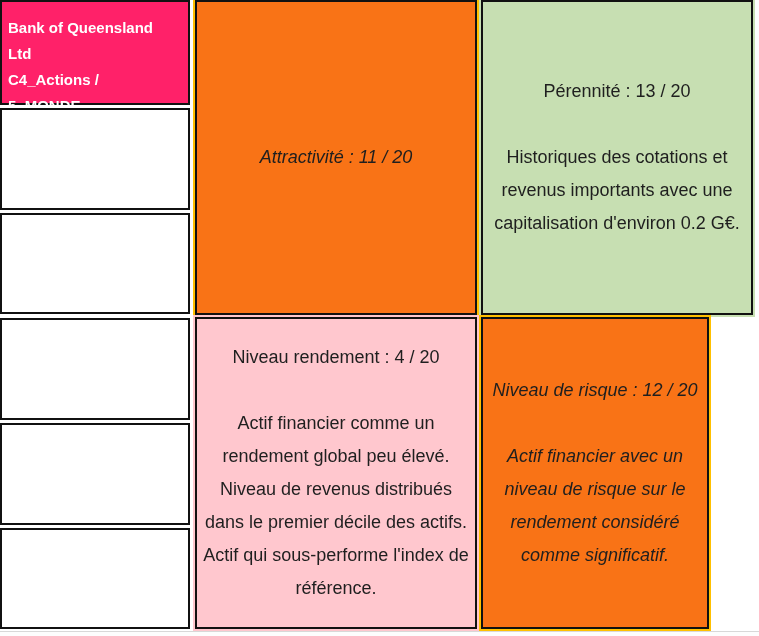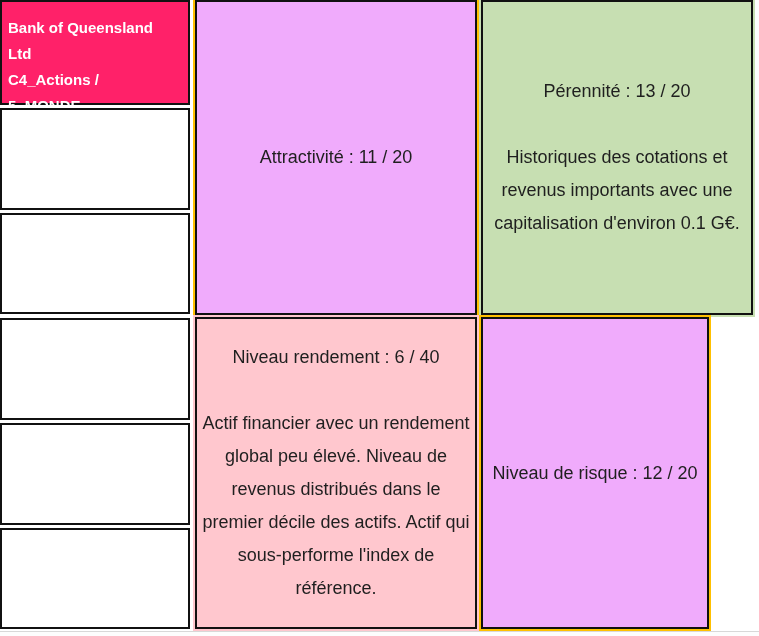--- a/index.html
+++ b/index.html
@@ -10,21 +10,21 @@
     position:relative;
     overflow:hidden;
   }
   .board{position:relative;width:759px;height:636px;background:#ffffff;}
   .cell{
     position:absolute;
     box-sizing:border-box;
     border:2px solid #111111;
   }
   
-  .c-orange{background:#f0abfc;box-shadow:0 0 0 2px #FFC000;}
+  .c-orange{background:#f97316;box-shadow:0 0 0 2px #FFC000;font-style:italic;}
   .c-green {background:#C7DFB2;box-shadow:0 0 0 2px #C7DFB2;}
   .c-pink  {background:#FFC7CE;box-shadow:0 0 0 2px #FFC7CE;}
   .c-rose  {background:#FF2169;}
   .c-white {background:#FFFFFF;}
 
   
   .header{
     left:0;top:0;width:190px;height:105px;
     color:#ffffff;font-weight:bold;font-size:15px;line-height:26px;
     padding:13px 16px 0 6px;
@@ -66,26 +66,27 @@
   <div class="cell c-white b3"></div>
   <div class="cell c-white b4"></div>
   <div class="cell c-white b5"></div>
 
   <div class="cell quad q-attr c-orange">
     <div class="qtitle">Attractivité : 11 / 20</div>
   </div>
 
   <div class="cell quad q-per c-green">
     <div class="qtitle">Pérennité : 13 / 20</div>
-    <div class="qbody">Historiques des cotations et revenus importants avec une capitalisation d'environ 0.1 G€.</div>
+    <div class="qbody">Historiques des cotations et revenus importants avec une capitalisation d'environ 0.2 G€.</div>
   </div>
 
   <div class="cell quad q-rend c-pink">
-    <div class="qtitle">Niveau rendement : 6 / 40</div>
-    <div class="qbody">Actif financier avec un rendement global peu élevé. Niveau de revenus distribués dans le premier décile des actifs. Actif qui sous-performe l'index de référence.</div>
+    <div class="qtitle">Niveau rendement : 4 / 20</div>
+    <div class="qbody">Actif financier comme un rendement global peu élevé. Niveau de revenus distribués dans le premier décile des actifs. Actif qui sous-performe l'index de référence.</div>
   </div>
 
   <div class="cell quad q-risk c-orange">
     <div class="qtitle">Niveau de risque : 12 / 20</div>
+    <div class="qbody">Actif financier avec un niveau de risque sur le rendement considéré comme significatif.</div>
   </div>
 
   <div class="bottom-strip"></div>
 </div>
 
 </body></html>

